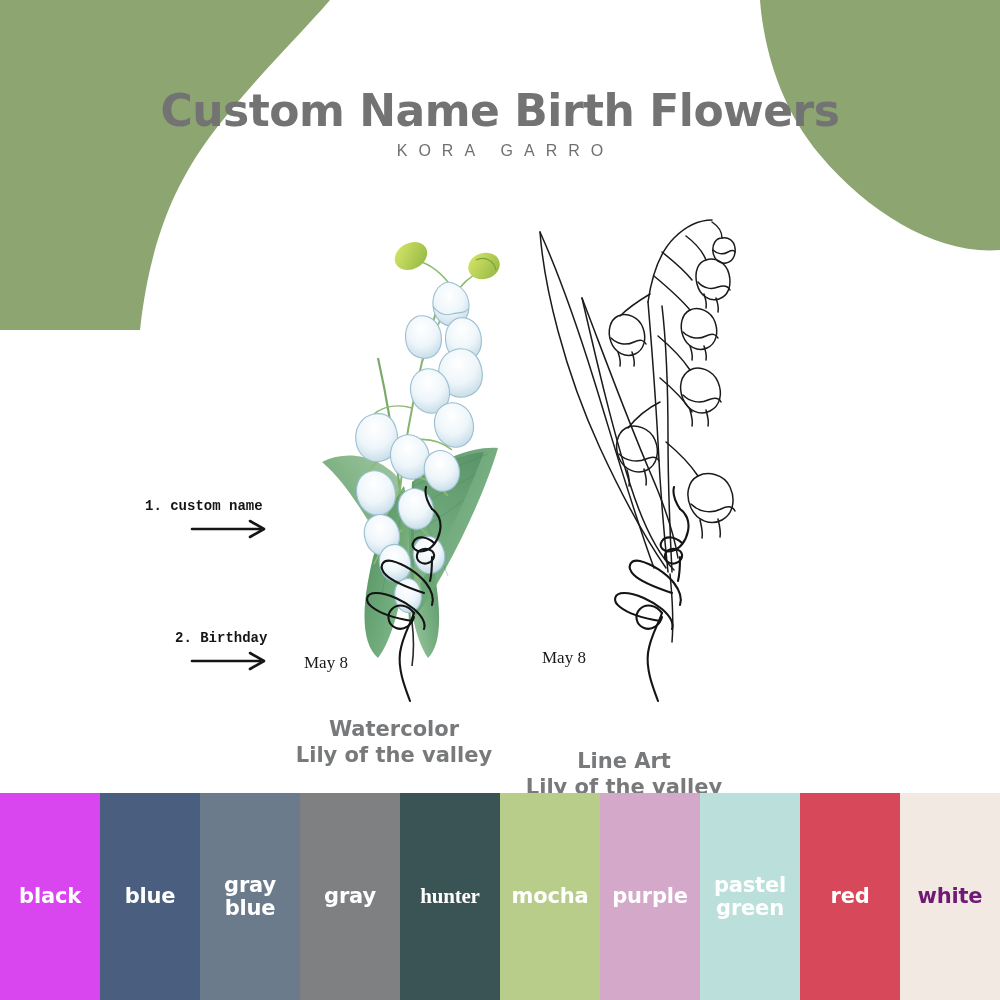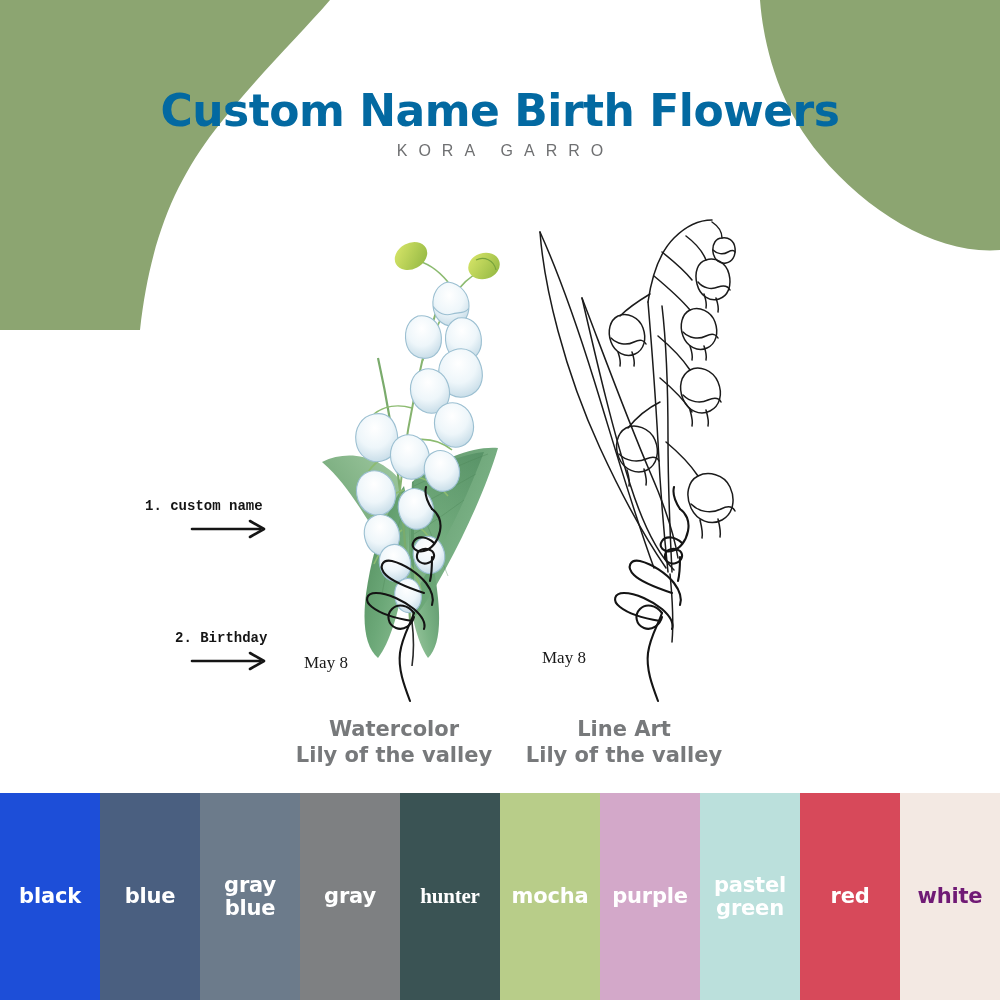--- a/index.html
+++ b/index.html
@@ -29,21 +29,21 @@
     position: absolute;
     left: 0; top: 88px;
     width: 1000px;
     text-align: center;
     z-index: 5;
   }
   #title {
     font-family: "DejaVu Sans", sans-serif;
     font-size: 44px;
     font-weight: bold;
-    color: #0369a1;
+    color: #737373;
     letter-spacing: -0.5px;
     line-height: 1.05;
     white-space: nowrap;
   }
   #subtitle {
     margin-top: 8px;
     font-family: "Liberation Sans", sans-serif;
     font-size: 16px;
     font-weight: 400;
     color: #6f7072;
@@ -68,21 +68,21 @@
     width: 300px;
     text-align: center;
     font-family: "DejaVu Sans", sans-serif;
     font-size: 21px;
     font-weight: bold;
     color: #77797b;
     line-height: 1.25;
     z-index: 4;
   }
   #caption-watercolor { left: 244px; }
-  #caption-lineart    { left: 474px; }
+  #caption-lineart    { left: 474px; margin-top: 32px; }
   .caption .cap-line2 { display: block; }
 
   
   .annot {
     position: absolute;
     z-index: 6;
     font-family: Liberation Mono, monospace;
     font-weight: bold;
     font-size: 14px;
     color: #151515;
@@ -357,21 +357,21 @@
   <div id="caption-watercolor" class="caption">
     <span>Watercolor</span>
     <span class="cap-line2">Lily of the valley</span>
   </div>
   <div id="caption-lineart" class="caption">
     <span>Line Art</span>
     <span class="cap-line2">Lily of the valley</span>
   </div>
 
   <div id="swatches">
-      <div class="swatch" style="background: #1d4ed8;">
+      <div class="swatch" style="background: #d946ef;">
         <div class="swatch-label" style="color: rgb(255, 255, 255);">black</div>
       </div>
       <div class="swatch" style="background: rgb(74, 95, 128);">
         <div class="swatch-label" style="color: rgb(255, 255, 255);">blue</div>
       </div>
       <div class="swatch" style="background: rgb(108, 123, 139);">
         <div class="swatch-label" style="color: rgb(255, 255, 255);">gray<span class="sw-l2">blue</span></div>
       </div>
       <div class="swatch" style="background: rgb(126, 128, 130);">
         <div class="swatch-label" style="color: rgb(255, 255, 255);">gray</div>

